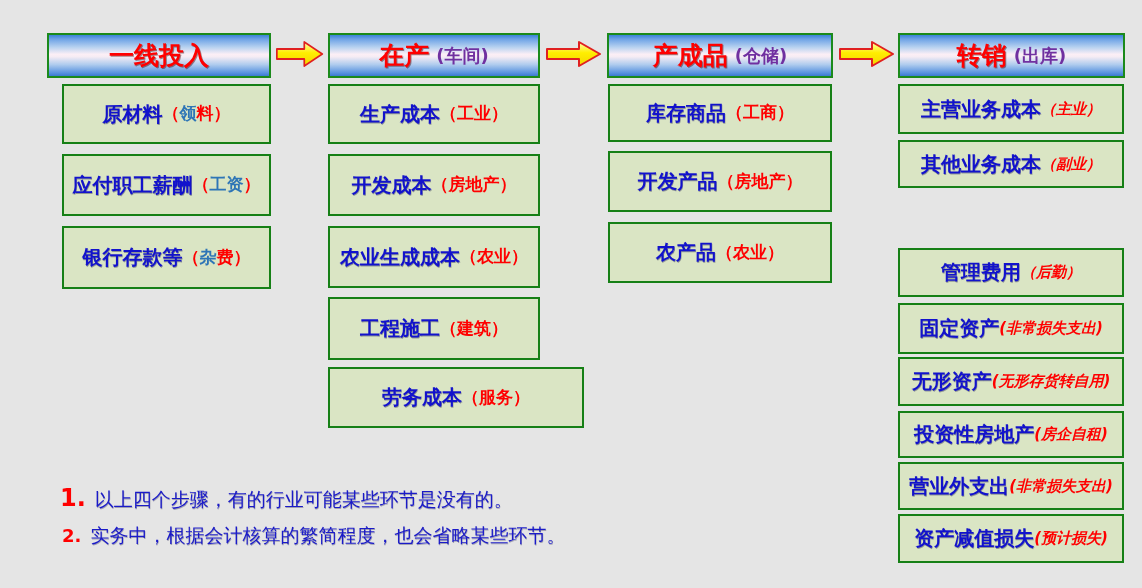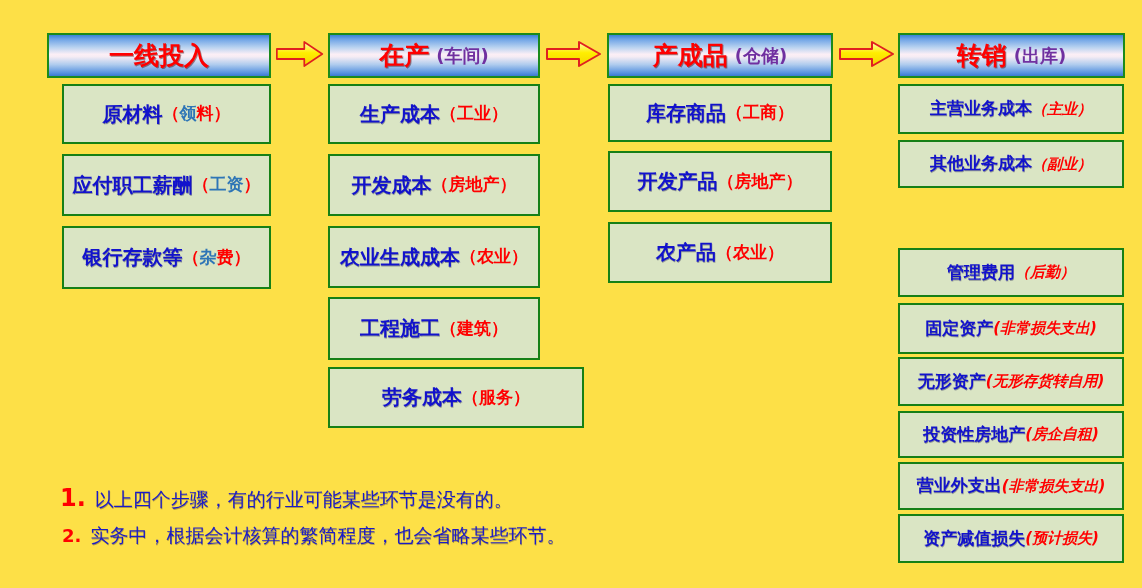--- a/index.html
+++ b/index.html
@@ -1,38 +1,38 @@
 <!DOCTYPE html>
 <html><head>
 <meta charset="utf-8">
 <style>
   html,body{margin:0;padding:0;background:#ffffff;}
   body{font-family:"DejaVu Sans","Liberation Sans",sans-serif;}
-  .canvas{position:relative;width:1142px;height:588px;background:#fde047;overflow:hidden;}
+  .canvas{position:relative;width:1142px;height:588px;background:#e5e5e5;overflow:hidden;}
 
   
   .col-hdr{
     position:absolute;height:45px;box-sizing:border-box;
     border:2px solid #1b8a1b;
     background:linear-gradient(180deg,#3b82d8 0%,#6ea3e6 10%,#b8d2f0 30%,#fceff6 47%,#f6ecf4 53%,#b0ccee 72%,#5a94e0 92%,#3b7ad0 100%);
     display:flex;align-items:center;justify-content:center;gap:7px;
   }
   .hdr-title{color:#ff0000;font-weight:bold;font-size:25px;text-shadow:1px 1px 0 rgba(60,0,0,0.45);white-space:nowrap;}
   .hdr-tag{color:#7030a0;font-weight:bold;font-size:18px;white-space:nowrap;}
 
   
   .fbox{
     position:absolute;box-sizing:border-box;
     border:2px solid #168016;background:#dae5c4;
     display:flex;flex-direction:row;align-items:center;justify-content:center;
     text-align:center;line-height:1.12;
   }
   .fbox .t{color:#1212cc;font-weight:bold;font-size:20px;white-space:nowrap;text-shadow:0.5px 0.5px 0 rgba(0,0,60,0.35);}
   .fbox .s{color:#ff0000;font-weight:bold;font-size:17px;white-space:nowrap;}
-  .fbox.small .t{font-size:17px;}
+  .fbox.small .t{font-size:20px;}
   .fbox.small .s{font-size:15px;font-style:italic;}
   .steel{color:#2e75b6;}
 
   .arrow{position:absolute;display:block;}
 
   
   .note{position:absolute;white-space:nowrap;}
   .note-num{color:#ff0000;font-weight:bold;font-size:18px;margin-right:9px;}
   .note-num.big{font-size:24px;}
   .note-text{color:#1a1ac8;font-weight:normal;font-size:19px;text-shadow:0.5px 0.5px 0 rgba(0,0,60,0.3);text-align:center;}

